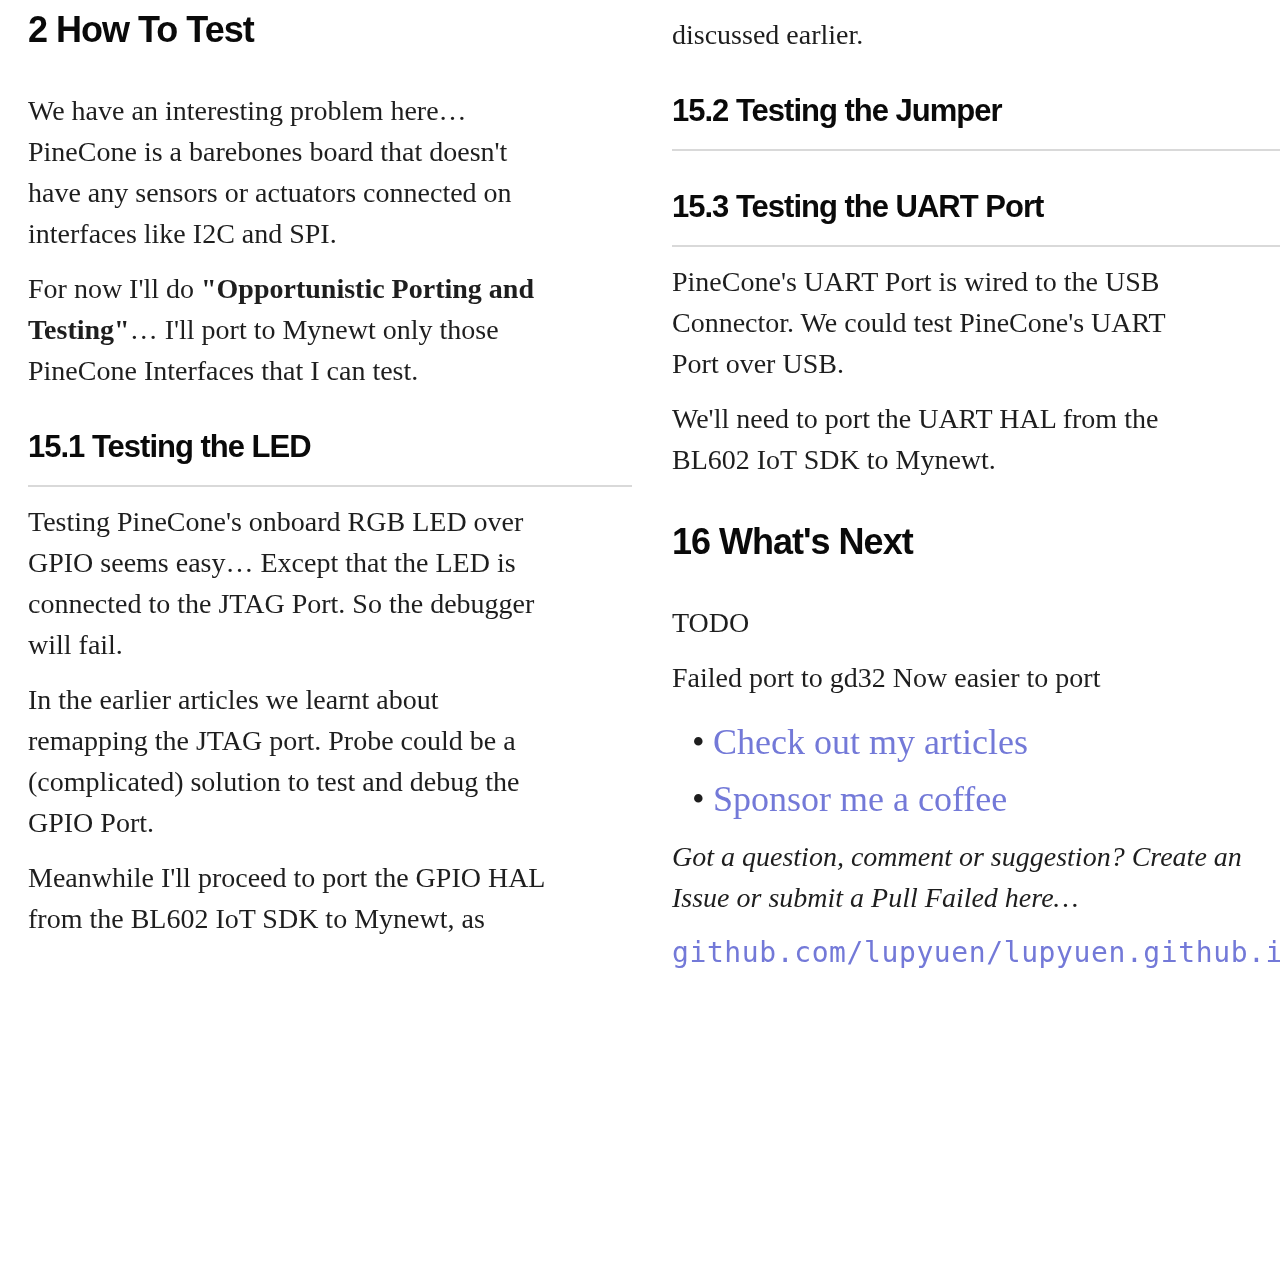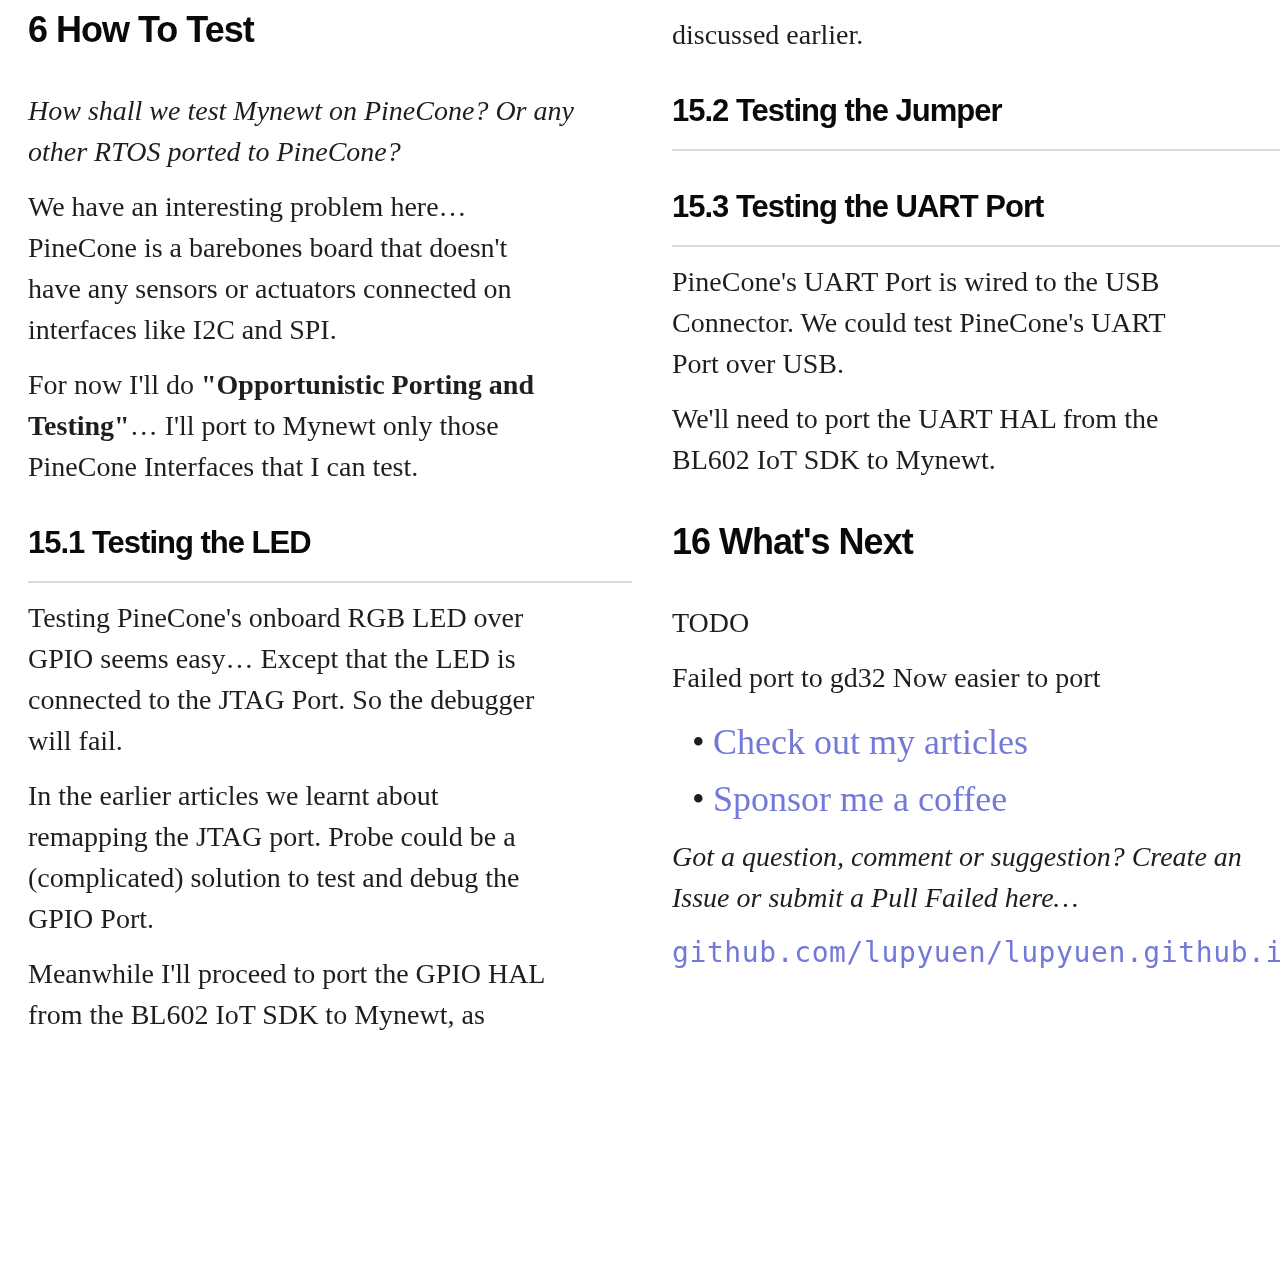--- a/index.html
+++ b/index.html
@@ -72,24 +72,22 @@
     white-space: pre;
     text-align: right;
   }
 </style>
 </head>
 <body>
 
 <div class="page">
 
   <div class="col col-left">
-    <h1 class="h1-first">6 How To Test</h1>
+    <h1 class="h1-first">2 How To Test</h1>
 
-    <p class="body lead">How shall we test Mynewt on PineCone? Or any
-other RTOS ported to PineCone?</p>
 
     <p class="body">We have an interesting problem here…
 PineCone is a barebones board that doesn't
 have any sensors or actuators connected on
 interfaces like I2C and SPI.</p>
 
 
     <p class="body"><span>For now I'll do </span><span class="bold">"Opportunistic Porting and
 Testing"</span><span>… I'll port to Mynewt only those
 PineCone Interfaces that I can test.</span></p>

